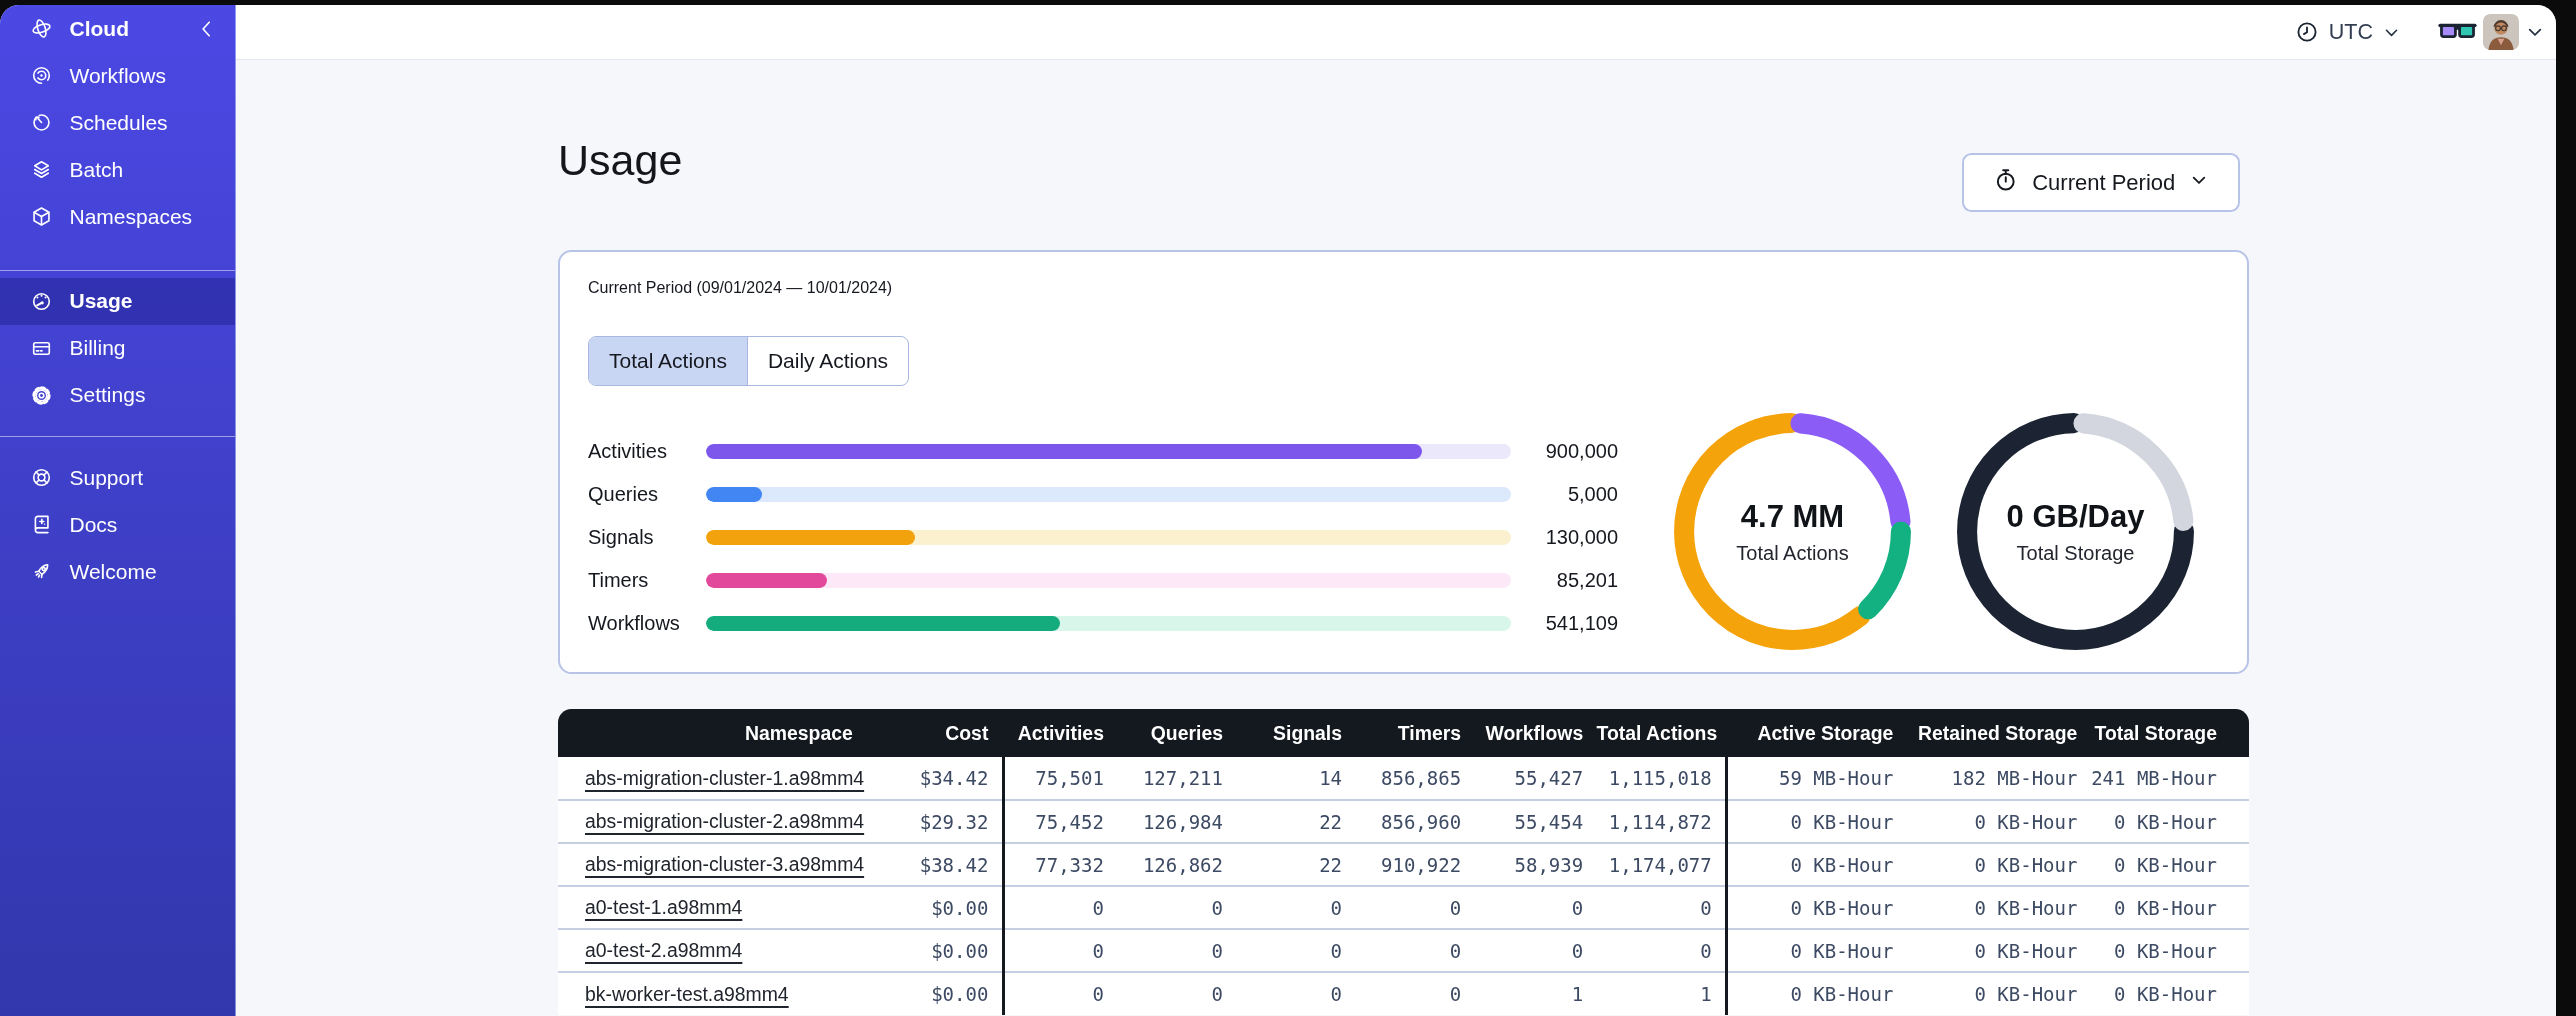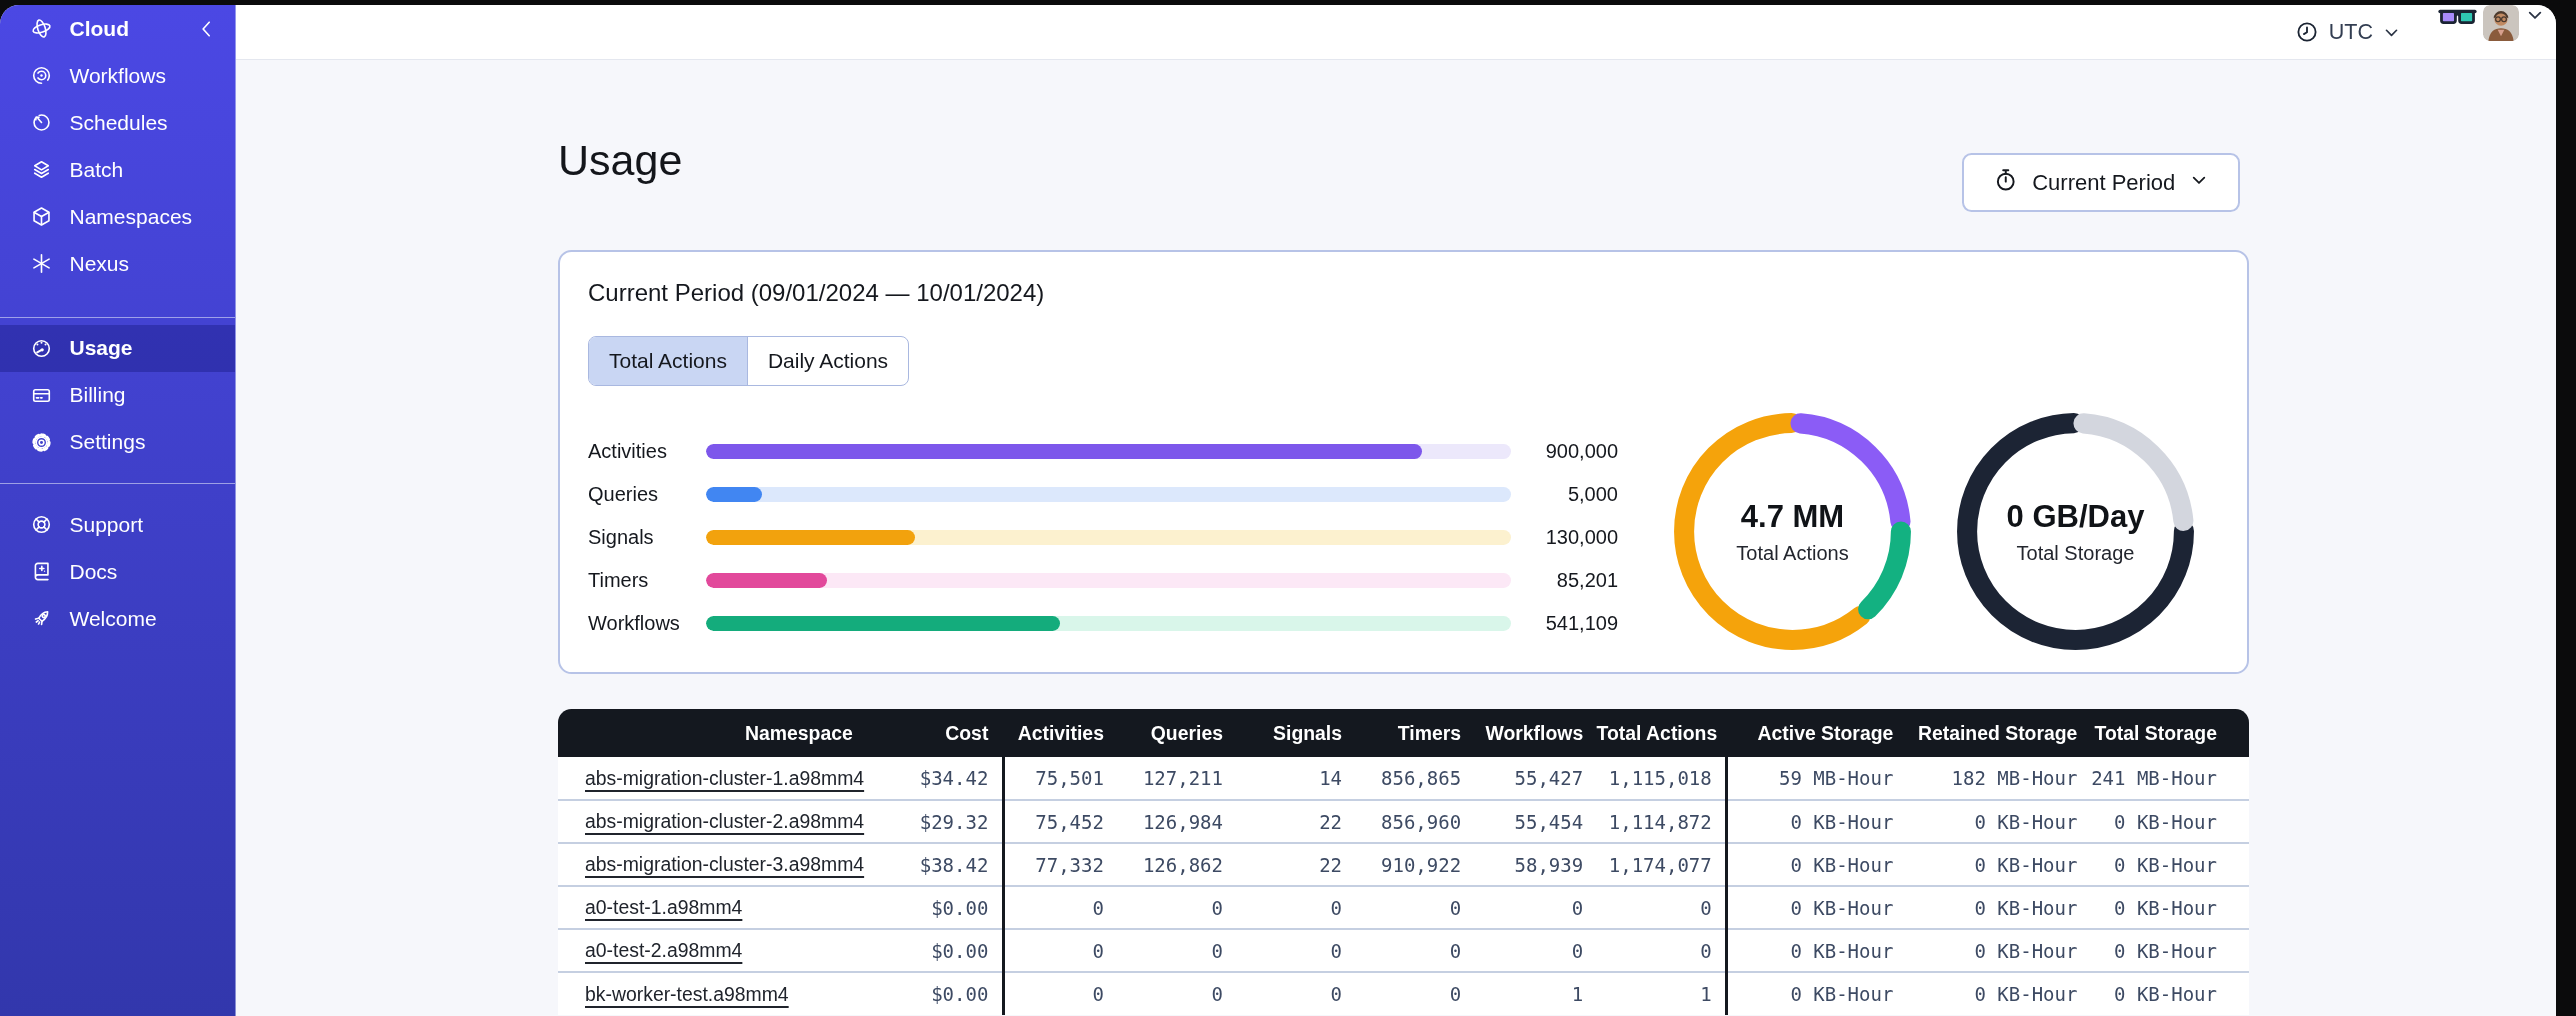--- a/index.html
+++ b/index.html
@@ -32,42 +32,42 @@
   .sicon { width:24px; height:24px; display:flex; align-items:center; justify-content:center; flex:none; }
   .sicon svg { width:23px; height:23px; }
   .collapse { position:absolute; right:17.4px; top:50%; transform:translateY(-50%); width:23px; height:23px; }
   .side-divider { border-top:1.3px solid rgba(235,238,252,.55); margin-top:29.5px; }
   .side-group-mid { padding-top:6.7px; padding-bottom:17.4px; }
   .side-group-foot { padding-top:17.4px; }
   
   .topbar {
     position:absolute; left:236px; right:0; top:0; height:55px; background:#fff;
     border-bottom:1.3px solid #E4E7EF;
-    display:flex; justify-content:flex-end;
+    display:flex; align-items:center; justify-content:flex-end;
     padding-right:10.7px; gap:6px;
   }
   .tz-select { display:flex; align-items:center; gap:9.4px; color:#333E52; font-size:21.5px; margin-right:31px; cursor:pointer; }
   .tz-select svg, .chev svg { display:block; }
   .glasses { cursor:pointer; display:flex; }
   .avatar { width:36px; height:36px; border-radius:6.7px; overflow:hidden; cursor:pointer; flex:none; }
   .chev { cursor:pointer; display:flex; }
   
   .page-title { position:absolute; left:558px; top:131px; font-size:43px; font-weight:500; color:#14161B; }
   .period-btn {
     position:absolute; left:1962px; top:148px; width:278px; height:59px;
     background:#fff; border:2px solid #B7C3E7; border-radius:9.4px;
     display:flex; align-items:center; justify-content:center; gap:13.4px;
     font-size:22px; font-weight:500; color:#15181E; cursor:pointer;
   }
   
   .card {
     position:absolute; left:558px; top:245px; width:1691px; height:424px;
     background:#fff; border:2px solid #B7C3E7; border-radius:13.4px;
   }
-  .card-title { position:absolute; left:28px; top:27px; font-size:24px; color:#15181E; }
+  .card-title { position:absolute; left:28px; top:27px; font-size:16px; color:#15181E; }
   .tabs {
     position:absolute; left:28px; top:84px; display:flex;
     border:1.3px solid #A9B8E0; border-radius:8px; overflow:hidden; background:#fff;
   }
   .tab { height:48px; padding:0 20px; display:flex; align-items:center; font-size:21px; color:#15181E; cursor:pointer; }
   .tab + .tab { border-left:1.3px solid #A9B8E0; }
   .tab.selected { background:#C9D6F3; }
   .bars { position:absolute; left:28px; top:178px; }
   .bar-row { display:flex; align-items:center; height:43px; }
   .bar-label { width:118px; font-size:20px; }
@@ -157,30 +157,20 @@
         </div>
         <div class="side-item">
           <span class="sicon">
             <svg fill="none" stroke="currentColor" stroke-width="2.4" stroke-linecap="round" stroke-linejoin="round" viewBox="0 0 34 34">
               <path d="M17 4.5 L28 10.75 V23.25 L17 29.5 L6 23.25 V10.75 Z"></path>
               <path d="M6.5 11 L17 17 L27.5 11"></path>
               <path d="M17 17 V29"></path>
             </svg>
           </span>
           <span class="slabel">Namespaces</span>
-        </div>
-        <div class="side-item">
-          <span class="sicon">
-            <svg fill="none" stroke="currentColor" stroke-width="2.4" stroke-linecap="round" stroke-linejoin="round" viewBox="0 0 34 34">
-              <path d="M17 4 V30"></path>
-              <path d="M5.8 10.5 L28.2 23.5"></path>
-              <path d="M28.2 10.5 L5.8 23.5"></path>
-            </svg>
-          </span>
-          <span class="slabel">Nexus</span>
         </div>
       </div>
     <div class="side-divider"></div>
     <div class="side-group-mid" id="side-mid">
         <div class="side-item active bold">
           <span class="sicon">
             <svg fill="none" stroke="currentColor" stroke-width="2.4" stroke-linecap="round" stroke-linejoin="round" viewBox="0 0 34 34">
               <circle cx="17" cy="17" r="11.5"></circle>
               <circle cx="11" cy="11" r="1.5" fill="currentColor" stroke="none"></circle>
               <circle cx="17" cy="8.6" r="1.5" fill="currentColor" stroke="none"></circle>

